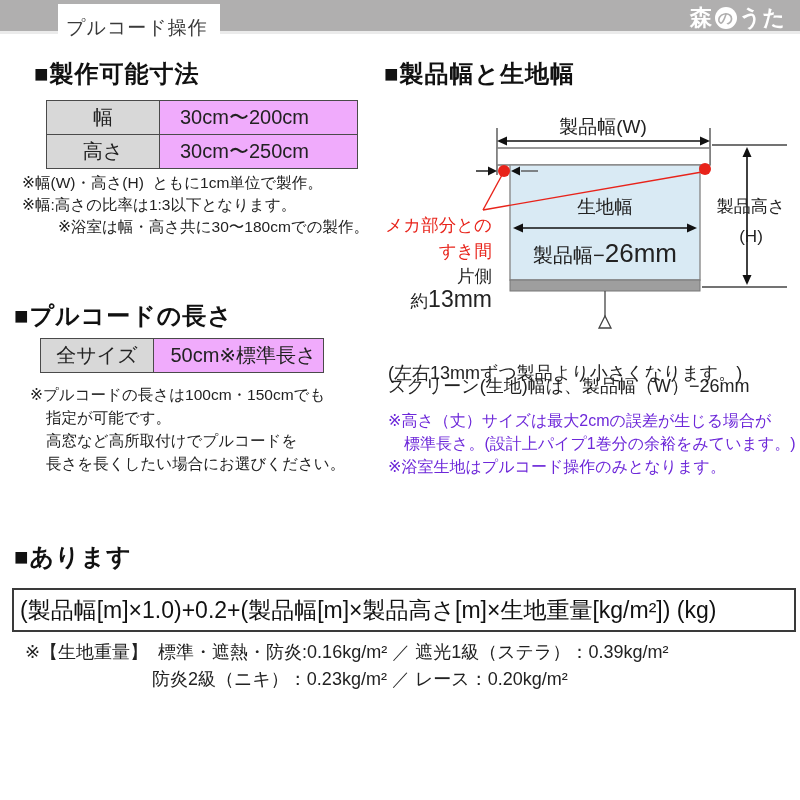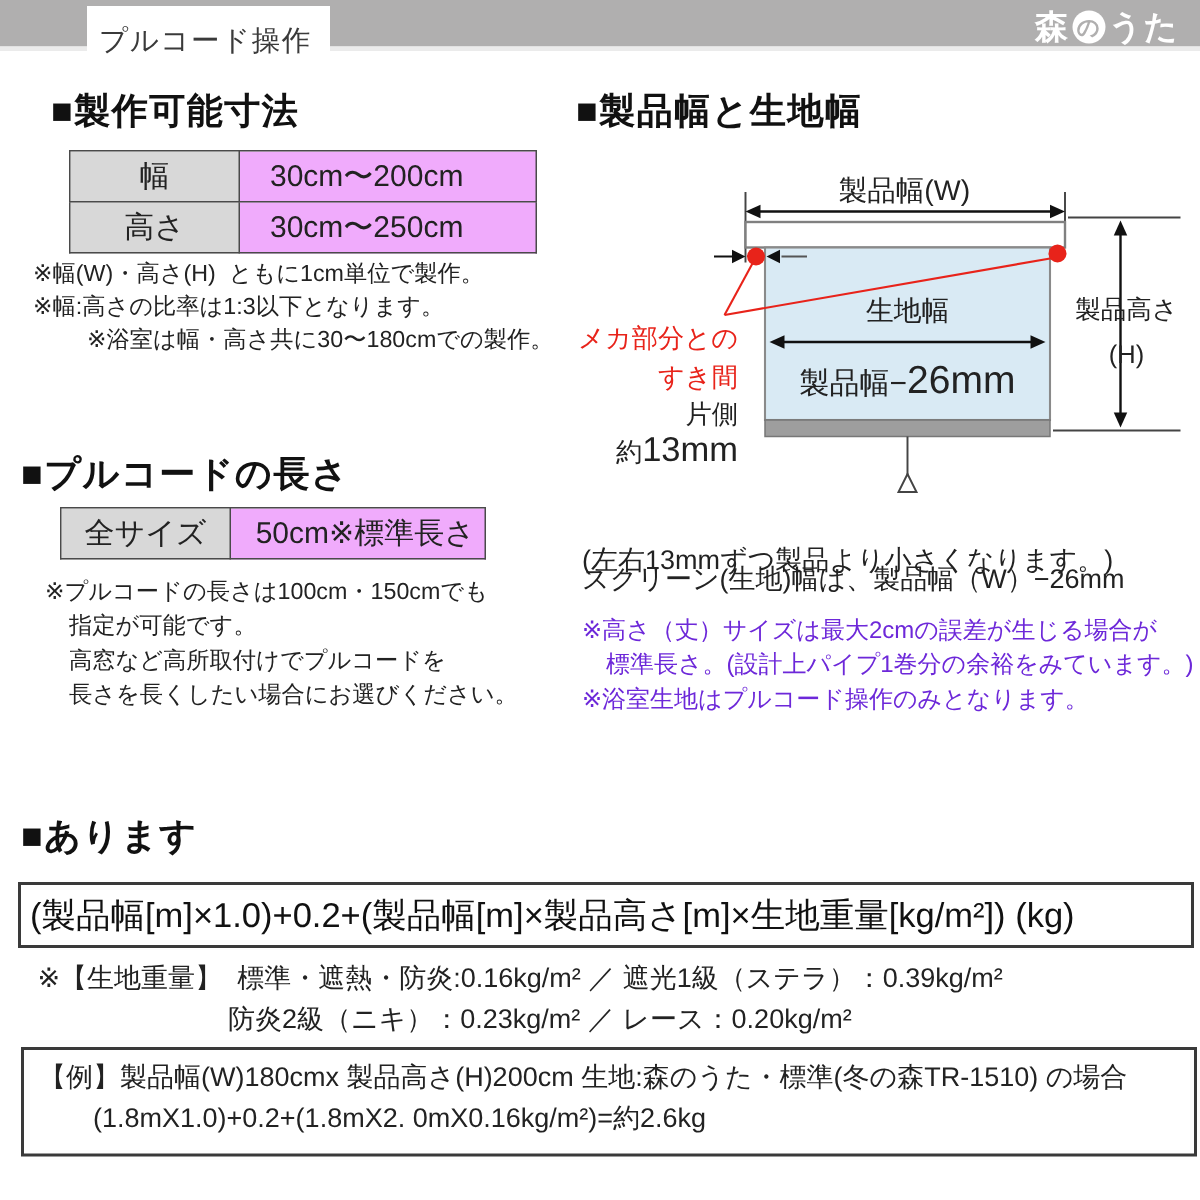--- a/index.html
+++ b/index.html
@@ -166,18 +166,14 @@
   </div>
 
   <div class="fw-line" style="left:25px;top:640px;">
     <span>※【生地重量】</span>&nbsp;
     <span>標準・遮熱・防炎:0.16kg/m² ／ 遮光1級（ステラ）：0.39kg/m²</span>
   </div>
   <div class="fw-line" style="left:152px;top:667px;">
     <span>防炎2級（ニキ）：0.23kg/m² ／ レース：0.20kg/m²</span>
   </div>
 
-  <div class="example-box">
-    <div>【例】製品幅(W)180cmx 製品高さ(H)200cm 生地:森のうた・標準(冬の森TR-1510) の場合</div>
-    <div class="example-line2">(1.8mX1.0)+0.2+(1.8mX2. 0mX0.16kg/m²)=約2.6kg</div>
-  </div>
 
 </div>
 
 </body></html>

